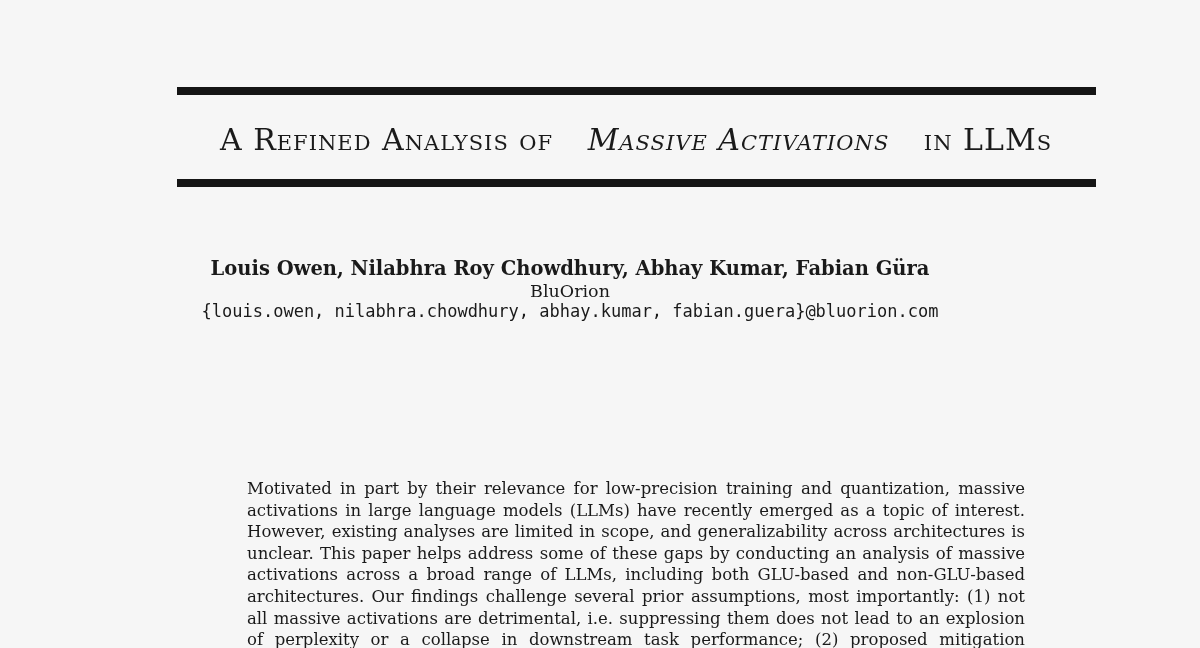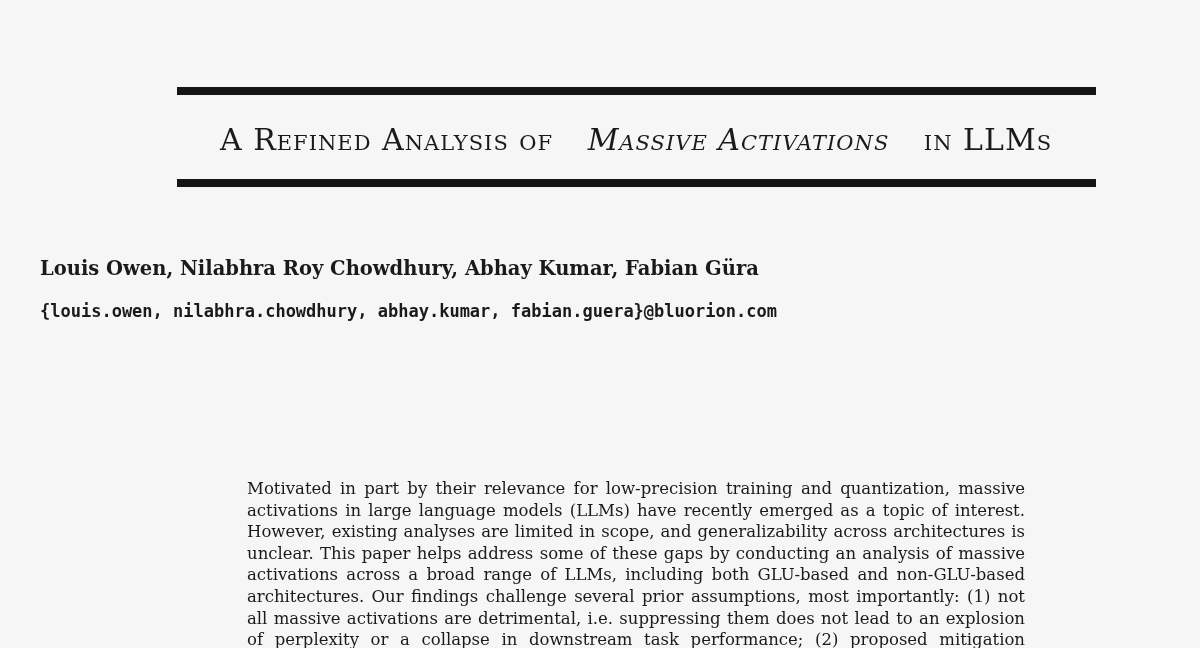--- a/index.html
+++ b/index.html
@@ -36,40 +36,39 @@
     font-variant: small-caps;
     letter-spacing: 1px;
     white-space: nowrap;
   }
   .paper-title .it { font-style: italic; }
 
   .centerline {
     position: absolute;
     left: 0;
     width: 1068px;
-    text-align: left;
+    text-align: center;
     white-space: nowrap;
   }
   .authors {
     top: 217px;
     font-size: 19.5px;
     font-weight: bold;
     line-height: 24px;
   }
   .affiliation {
     top: 241px;
     font-size: 17.5px;
     line-height: 21px;
   }
   .emails {
     top: 261px;
     font-family: "DejaVu Sans Mono", monospace;
     font-size: 17px;
     line-height: 20px;
-    font-weight: bold;
   }
   .date {
     top: 338px;
     font-size: 17.5px;
     line-height: 21px;
   }
   .abstract-heading {
     top: 387px;
     font-size: 20px;
     font-weight: bold;
@@ -91,20 +90,21 @@
 <div class="page">
 
   <div class="rule rule-top"></div>
 
   <h1 class="paper-title"><span>A Refined Analysis of </span><span class="it">Massive Activations</span><span> in LLMs</span></h1>
 
   <div class="rule rule-bottom"></div>
 
   <div class="centerline authors">Louis Owen, Nilabhra Roy Chowdhury, Abhay Kumar, Fabian Güra</div>
 
+  <div class="centerline affiliation">BluOrion</div>
 
   <div class="centerline emails">{louis.owen, nilabhra.chowdhury, abhay.kumar, fabian.guera}@bluorion.com</div>
 
 
 
   <p class="abstract-text">Motivated in part by their relevance for low-precision training and quantization, massive activations in large language models (LLMs) have recently emerged as a topic of interest. However, existing analyses are limited in scope, and generalizability across architectures is unclear. This paper helps address some of these gaps by conducting an analysis of massive activations across a broad range of LLMs, including both GLU-based and non-GLU-based architectures. Our findings challenge several prior assumptions, most importantly: (1) not all massive activations are detrimental, i.e. suppressing them does not lead to an explosion of perplexity or a collapse in downstream task performance; (2) proposed mitigation strategies such as Attention KV bias are model-specific and ineffective in certain cases. We consequently investigate novel hybrid mitigation strategies; in particular pairing Target Variance Rescaling</p>
 
 </div>
 
 </body></html>

